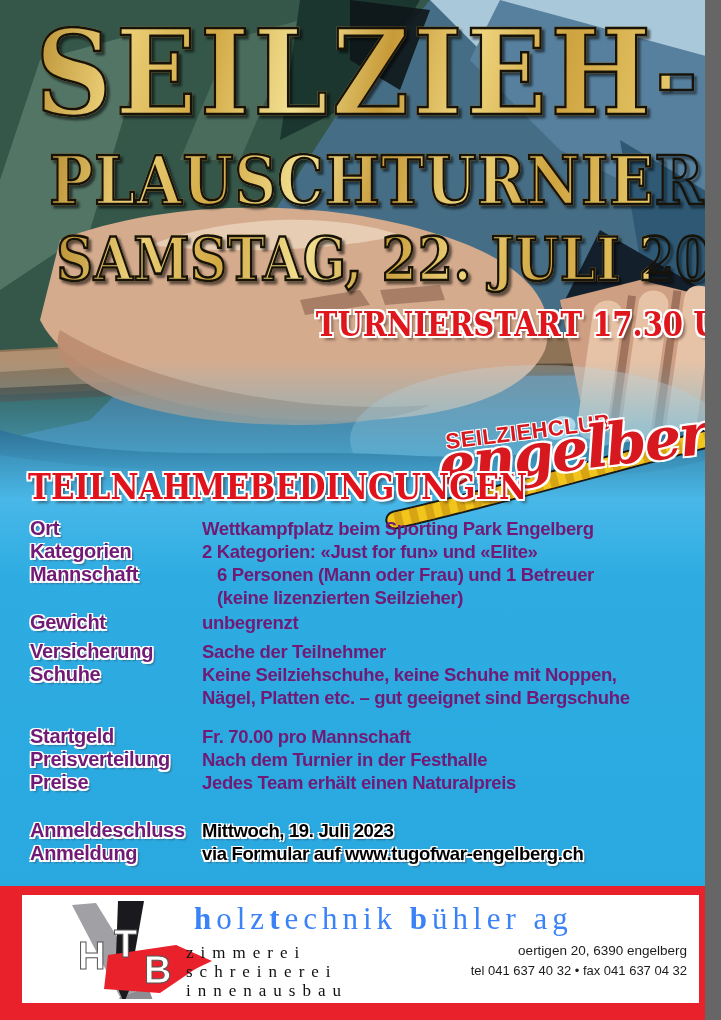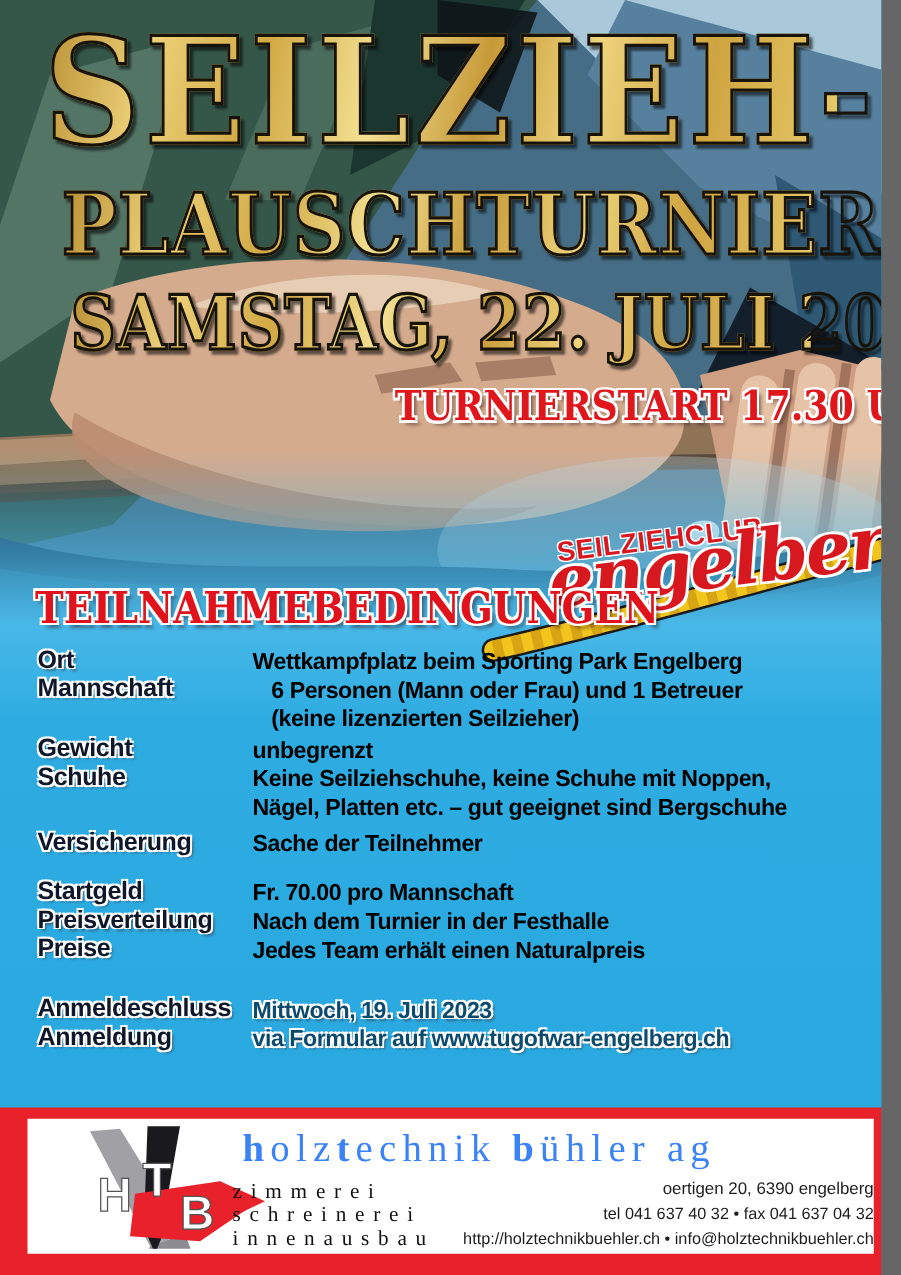--- a/index.html
+++ b/index.html
@@ -53,38 +53,38 @@
   
   .cond-heading {
     position:absolute; left:28px; top:466px; white-space:nowrap;
     font-family:"DejaVu Serif",serif; font-weight:bold; font-size:35px;
     color:#e0121b; transform:scaleX(.88); transform-origin:left center;
   }
   .cond-rows { position:absolute; left:30px; top:517px; width:676px; }
   .cond-row { display:flex; align-items:flex-start; }
   .cond-label {
     width:172px; flex:0 0 172px; font-weight:bold; font-size:20px; line-height:23px;
-    letter-spacing:-0.3px; color:#0f172a;
+    letter-spacing:-0.3px; color:#701a75;
     text-shadow:-1.5px -1.5px 0 #fff,1.5px -1.5px 0 #fff,-1.5px 1.5px 0 #fff,1.5px 1.5px 0 #fff,2.5px 2.5px 2px rgba(60,10,10,.4);
   }
   .cond-values { flex:1; }
-  .cond-line { font-weight:bold; font-size:18.5px; line-height:23px; letter-spacing:-0.35px; color:#000000; white-space:nowrap; }
-  .cond-row.red .cond-line { color:#0c4a6e;
+  .cond-line { font-weight:bold; font-size:18.5px; line-height:23px; letter-spacing:-0.35px; color:#701a75; white-space:nowrap; }
+  .cond-row.red .cond-line { color:#000000;
     text-shadow:-1.5px -1.5px 0 #fff,1.5px -1.5px 0 #fff,-1.5px 1.5px 0 #fff,1.5px 1.5px 0 #fff,2.5px 2.5px 2px rgba(60,10,10,.4); }
 
   
   .footer { position:absolute; left:0; top:886px; width:721px; height:134px; background:#e8212b; }
   .footer-box { position:absolute; left:22px; top:9px; width:677px; height:108px; background:#fff; }
   .htb-logo { position:absolute; left:34px; top:4px; width:156px; height:100px; }
   .company { position:absolute; left:172px; top:6px; white-space:nowrap;
     font-family:"Liberation Serif",serif; font-size:31px; letter-spacing:5px; color:#3b82f6; }
   .company .b { font-weight:bold; }
   .services { position:absolute; left:164px; top:48px; font-family:"Liberation Serif",serif;
     font-size:17px; line-height:19px; letter-spacing:7px; color:#101010; }
-  .contact { position:absolute; right:0; top:46px; text-align:right;
+  .contact { position:absolute; right:12px; top:46px; text-align:right;
     font-size:13px; line-height:20px; color:#1c1c1c; }
   .contact .first { font-size:13.5px; }
 </style>
 </head>
 <body>
 
 <div class="poster">
 
   <div class="photo-wrap">
     <svg width="721" height="500" viewBox="0 0 721 500" preserveAspectRatio="none">
@@ -155,44 +155,50 @@
   </div>
 
   <div class="cond-heading outline-white">TEILNAHMEBEDINGUNGEN</div>
   <div class="cond-rows" id="cond-rows">
       <div class="cond-row dark" style="margin-top: 0px;">
         <div class="cond-label">Ort</div>
         <div class="cond-values">
           <div class="cond-line">Wettkampfplatz beim Sporting Park Engelberg</div>
         </div>
       </div>
+      <div class="cond-row dark" style="margin-top: 0px;">
+        <div class="cond-label">Kategorien</div>
+        <div class="cond-values">
+          <div class="cond-line">2 Kategorien: «Just for fun» und «Elite»</div>
+        </div>
+      </div>
       <div class="cond-row dark" style="margin-top: 0px; gap: 15px;">
         <div class="cond-label">Mannschaft</div>
         <div class="cond-values">
           <div class="cond-line">6 Personen (Mann oder Frau) und 1 Betreuer</div>
           <div class="cond-line">(keine lizenzierten Seilzieher)</div>
         </div>
       </div>
       <div class="cond-row dark" style="margin-top: 2px;">
         <div class="cond-label">Gewicht</div>
         <div class="cond-values">
           <div class="cond-line">unbegrenzt</div>
         </div>
       </div>
+      <div class="cond-row dark" style="margin-top: 6px;">
+        <div class="cond-label">Versicherung</div>
+        <div class="cond-values">
+          <div class="cond-line">Sache der Teilnehmer</div>
+        </div>
+      </div>
       <div class="cond-row dark" style="margin-top: 0px;">
         <div class="cond-label">Schuhe</div>
         <div class="cond-values">
           <div class="cond-line">Keine Seilziehschuhe, keine Schuhe mit Noppen,</div>
           <div class="cond-line">Nägel, Platten etc. – gut geeignet sind Bergschuhe</div>
-        </div>
-      </div>
-      <div class="cond-row dark" style="margin-top: 6px;">
-        <div class="cond-label">Versicherung</div>
-        <div class="cond-values">
-          <div class="cond-line">Sache der Teilnehmer</div>
         </div>
       </div>
       <div class="cond-row dark" style="margin-top: 16px;">
         <div class="cond-label">Startgeld</div>
         <div class="cond-values">
           <div class="cond-line">Fr. 70.00 pro Mannschaft</div>
         </div>
       </div>
       <div class="cond-row dark" style="margin-top: 0px;">
         <div class="cond-label">Preisverteilung</div>
@@ -235,18 +241,17 @@
       </svg>
       <div class="company" id="company-title"><span class="b">h</span><span>olz</span><span class="b">t</span><span>echnik </span><span class="b">b</span><span>ühler ag</span></div>
       <div class="services" id="services">
           <div>zimmerei</div>
           <div>schreinerei</div>
           <div>innenausbau</div>
         </div>
       <div class="contact">
         <div class="first">oertigen 20, 6390 engelberg</div>
         <div>tel 041 637 40 32 • fax 041 637 04 32</div>
-        <div>http://holztechnikbuehler.ch • info@holztechnikbuehler.ch</div>
       </div>
     </div>
   </div>
 
 </div>
 
 </body></html>

